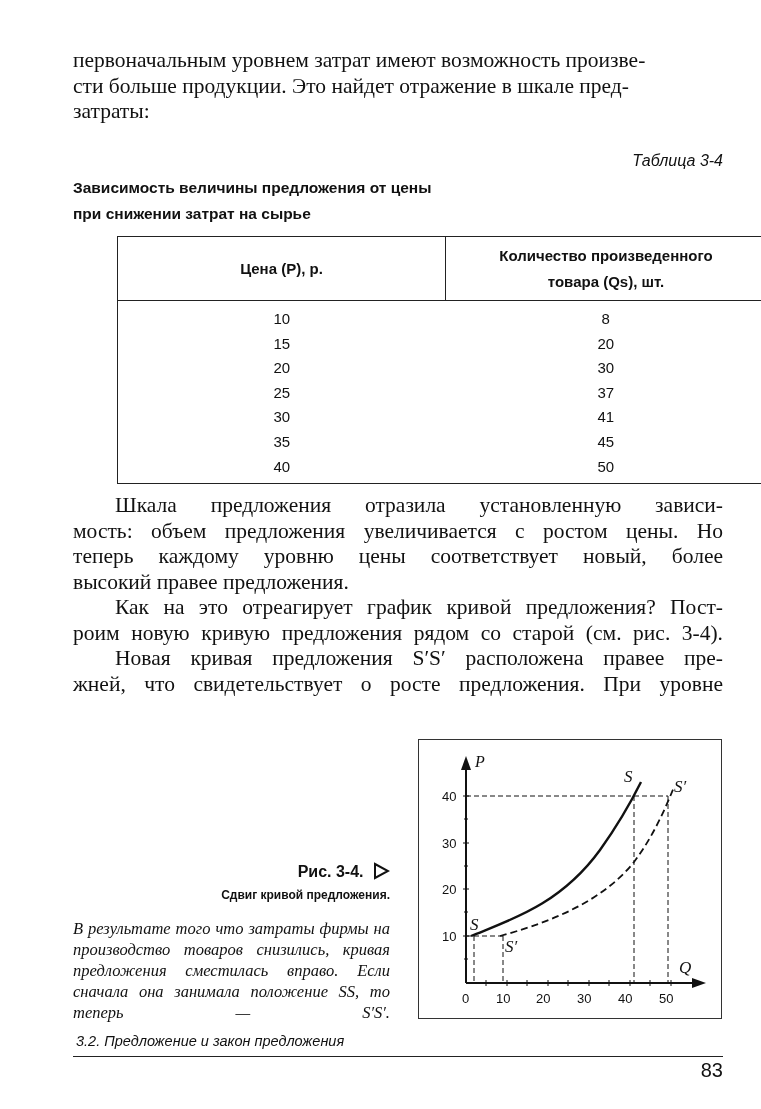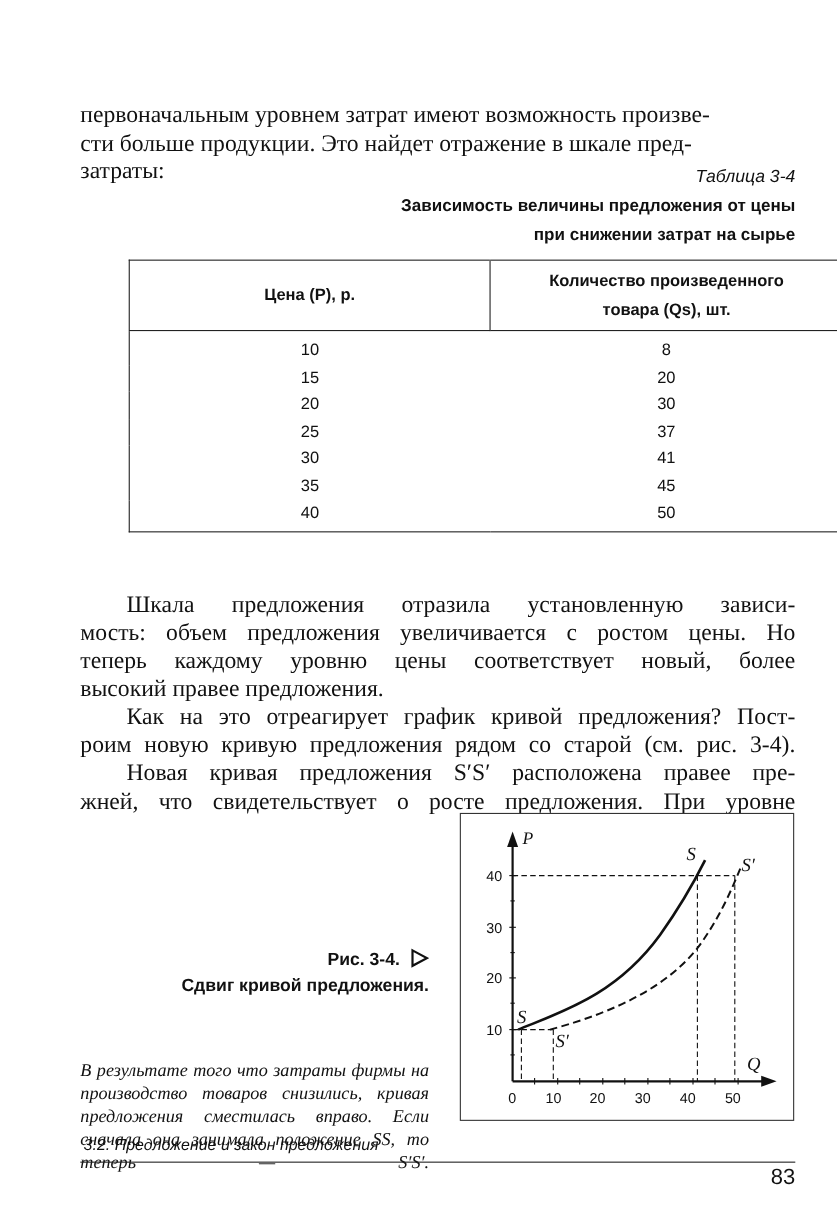--- a/index.html
+++ b/index.html
@@ -1,30 +1,30 @@
 <!DOCTYPE html>
 <html><head>
 <meta charset="utf-8">
 <style>
   html, body { margin:0; padding:0; background:#ffffff; }
   body { width:761px; height:1109px; position:relative; overflow:hidden; color:#111; }
-  .serif { font-family: "Liberation Serif", "DejaVu Serif", serif; margin-top: 44px; }
+  .serif { font-family: "Liberation Serif", "DejaVu Serif", serif; }
   .sans { font-family: "Liberation Sans", "DejaVu Sans", sans-serif; }
   .para { position:absolute; left:73px; width:650px; font-size:21.5px; line-height:25.5px; text-align:justify; text-align-last:justify; }
   .para.last { text-align-last:left; }
   .table-label { position:absolute; right:38px; top:152px; font-size:16px; font-style:italic; }
-  .table-title { position:absolute; left:73px; width:650px; top:175px; text-align:right; font-size:15.5px; font-weight:bold; line-height:26px; }
+  .table-title { position:absolute; left:73px; width:650px; top:175px; text-align:left; font-size:15.5px; font-weight:bold; line-height:26px; }
   table.data { position:absolute; left:73px; top:236px; width:650px; border-collapse:collapse; font-size:15px; }
   table.data th { font-weight:bold; height:61px; border-bottom:1.5px solid #222; vertical-align:middle; text-align:center; line-height:26px; }
   table.data td { text-align:center; height:24.6px; line-height:24.6px; padding:0; }
   table.data { border:1.5px solid #222;margin-left:44px; }
   table.data th.c1 { border-right:1.3px solid #222; width:325px; }
   .fig-caption { position:absolute; left:73px; width:317px; }
   .fig-num { position:absolute; right:0; top:0; font-size:16px; font-weight:bold; text-align:center; }
-  .fig-title { position:absolute; right:0; top:26px; font-size:16px; font-weight:bold; text-align:center; white-space:nowrap; }
+  .fig-title { position:absolute; right:0; top:26px; font-size:12px; font-weight:bold; text-align:center; white-space:nowrap; }
   .fig-desc { position:absolute; left:0; top:56px; width:317px; font-size:16.5px; font-style:italic; line-height:21px; text-align:justify; text-align-last:justify; }
   .fig-frame { position:absolute; left:418px; top:739px; width:304px; height:280px; border:1.5px solid #333; box-sizing:border-box; }
   .footer-text { position:absolute; left:76px; top:1033px; font-size:14.5px; font-style:italic; }
   .footer-rule { position:absolute; left:73px; top:1056px; width:650px; height:0; border-top:1.5px solid #222; }
   .page-num { position:absolute; right:38px; top:1059px; font-size:20px; }
 </style>
 </head>
 <body>
 
 <div class="para serif last" style="top:48px;">

